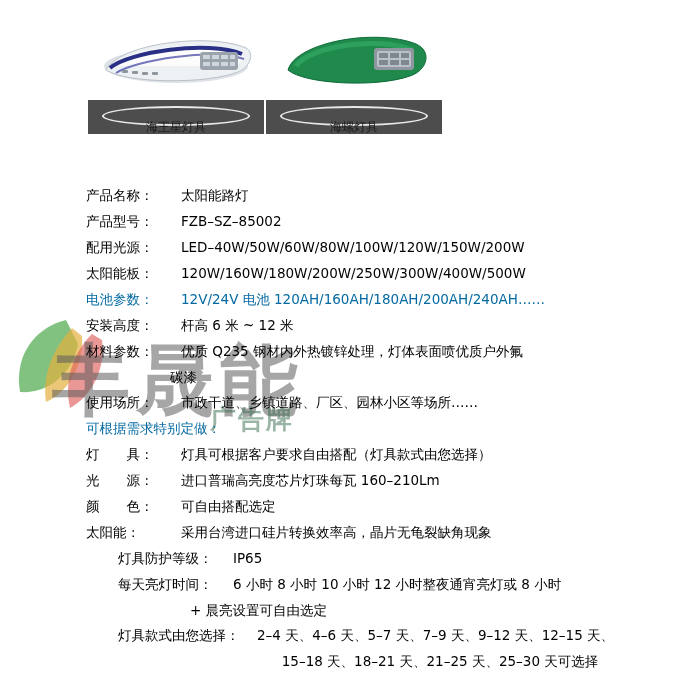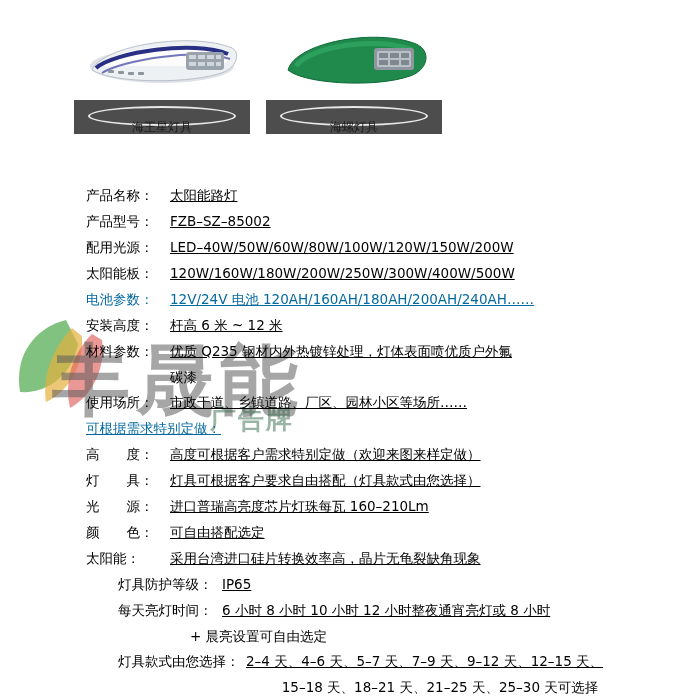--- a/index.html
+++ b/index.html
@@ -13,25 +13,25 @@
     font-family: "DejaVu Sans", "Liberation Sans", sans-serif;
     color: #000000;
     position: relative;
     overflow: hidden;
   }
 
   
   .products {
     position: absolute;
     top: 18px;
-    left: 74px;
+    left: 88px;
     width: 536px;
     height: 116px;
     display: flex;
-    gap: 16px;
+    gap: 2px;
   }
   .product-cell {
     position: relative;
     width: 176px;
     height: 116px;
     background: #ffffff;
   }
   .product-art {
     position: absolute;
     top: 8px;
@@ -120,35 +120,35 @@
     top: 183px;
     width: 580px;
     z-index: 2;
     font-size: 13.5px;
     line-height: 25px;
   }
   .row {
     display: flex;
     align-items: center;
     margin-bottom: 1px;
+    gap: 11px;
   }
   .label {
     width: 84px;
     flex: 0 0 84px;
     white-space: pre;
   }
   .label-wide {
     width: 104px;
     flex: 0 0 104px;
     white-space: pre;
     margin-left: 32px;
   }
   .value {
     flex: 1 1 auto;
-    text-decoration: underline;
   }
   .red {
     color: #0369a1;
   }
   .indent-1 {
     padding-left: 84px;
   }
   .indent-2 {
     padding-left: 104px;
   }
@@ -265,24 +265,20 @@
 
   <div class="row">
     <div class="label">使用场所：</div>
     <div class="value">市政干道、乡镇道路、厂区、园林小区等场所……</div>
   </div>
 
   <div class="row red">
     <div class="value">可根据需求特别定做：</div>
   </div>
 
-  <div class="row">
-    <div class="label">高　　度：</div>
-    <div class="value">高度可根据客户需求特别定做（欢迎来图来样定做）</div>
-  </div>
 
   <div class="row">
     <div class="label">灯　　具：</div>
     <div class="value">灯具可根据客户要求自由搭配（灯具款式由您选择）</div>
   </div>
 
   <div class="row">
     <div class="label">光　　源：</div>
     <div class="value">进口普瑞高亮度芯片灯珠每瓦 160–210Lm</div>
   </div>

